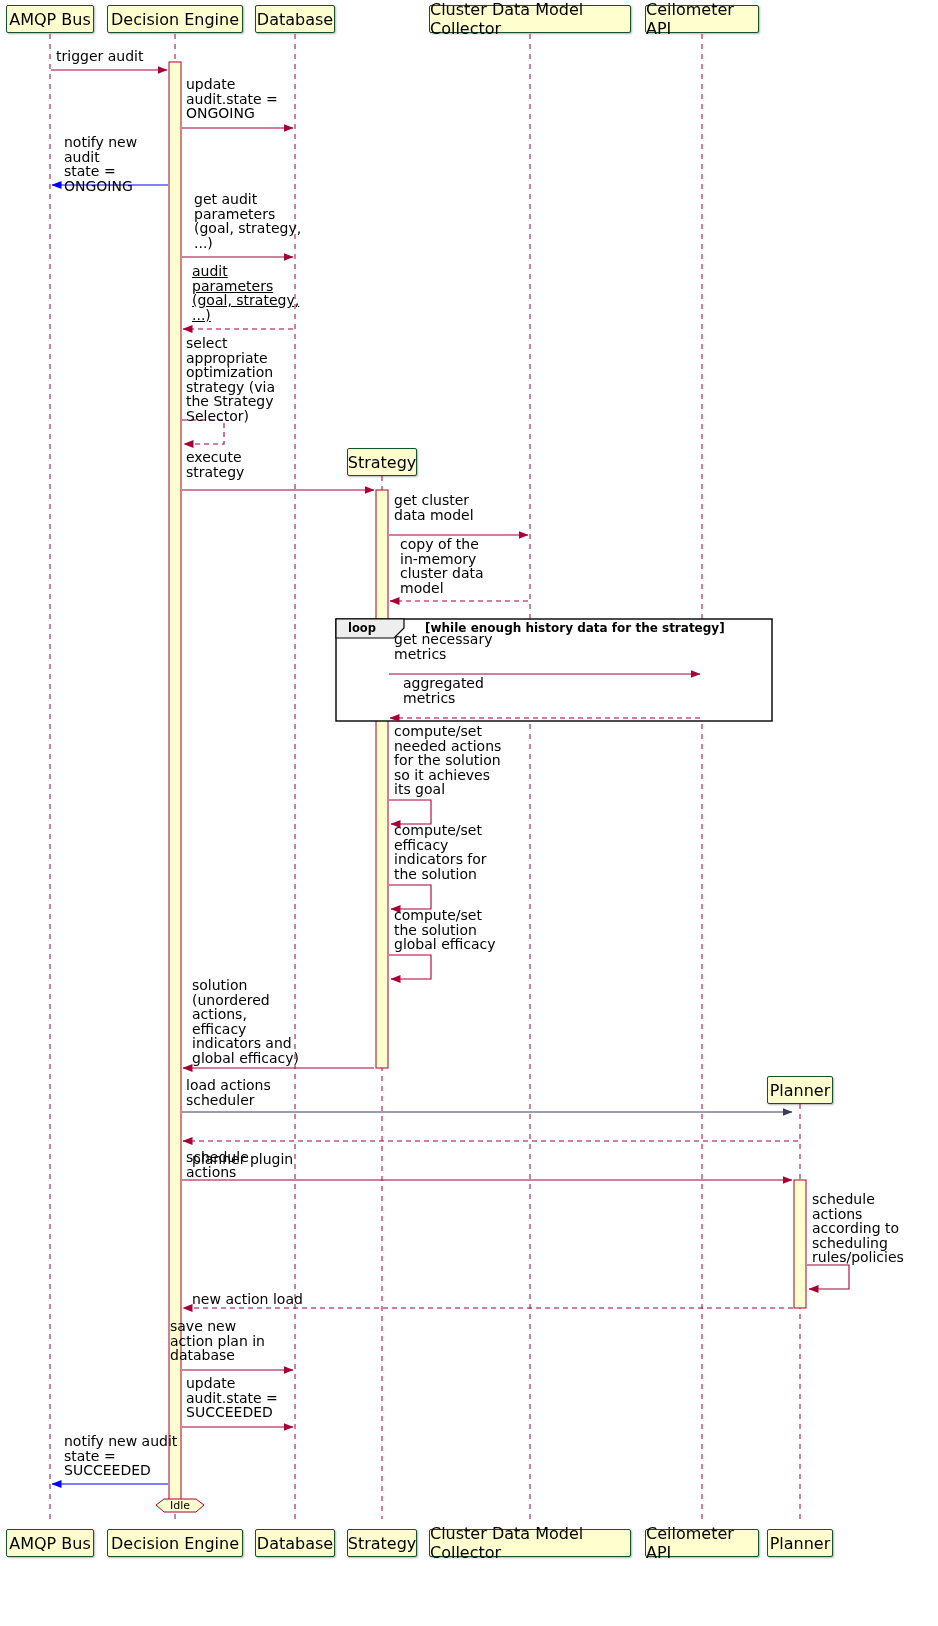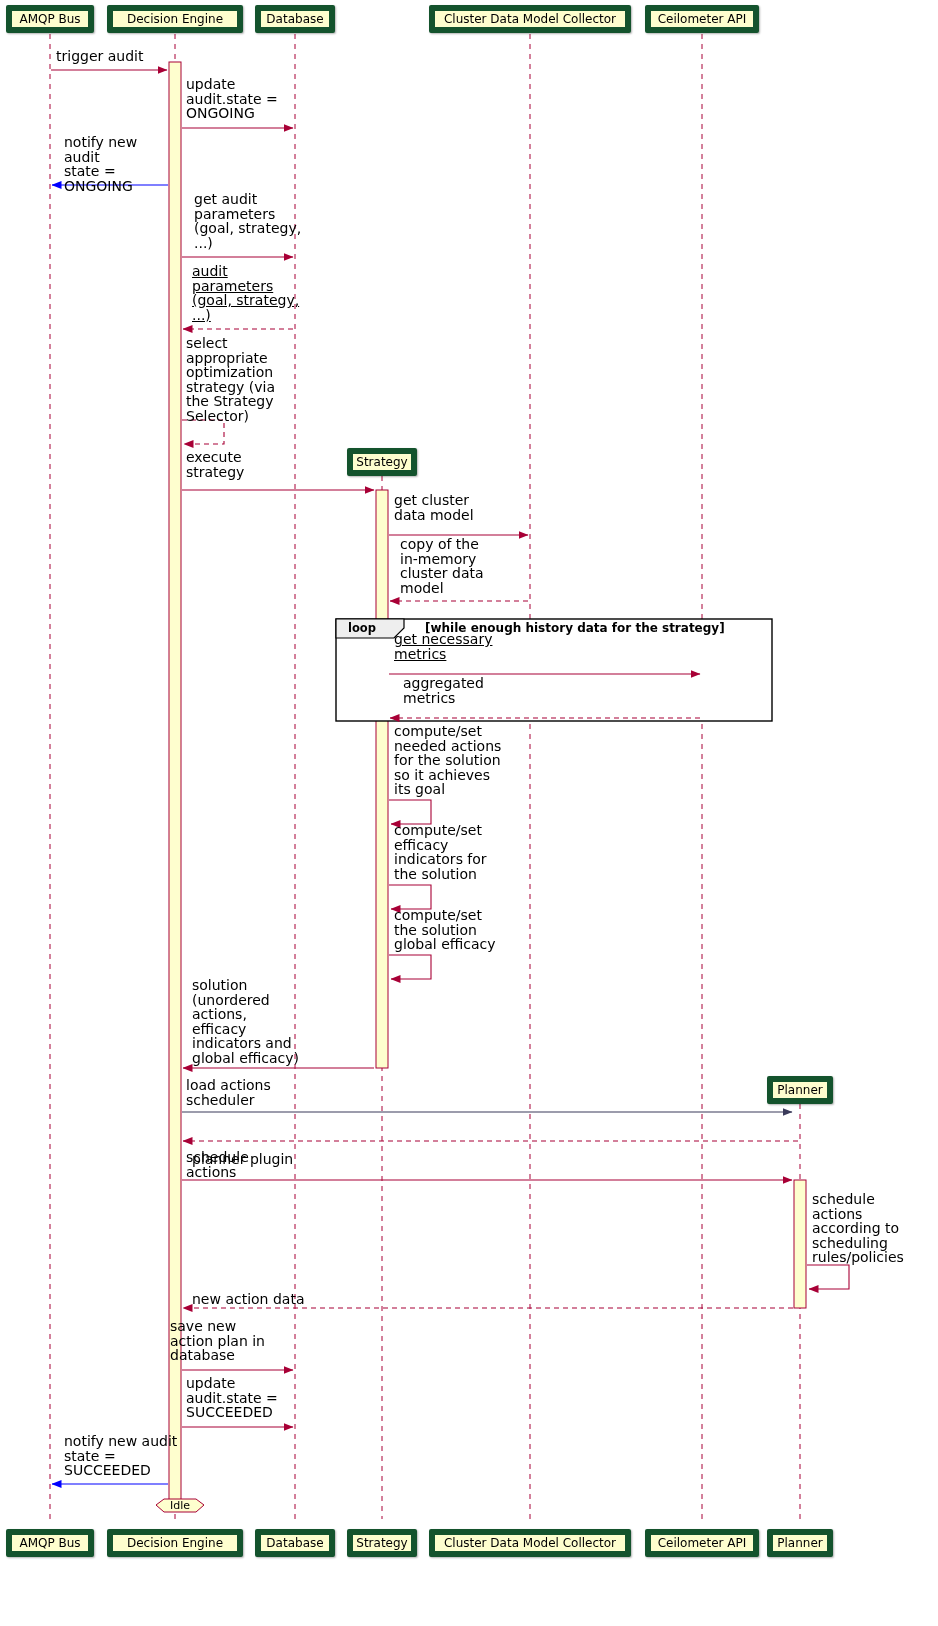--- a/index.html
+++ b/index.html
@@ -1,21 +1,21 @@
 <!DOCTYPE html>
 <html><head>
 <meta charset="utf-8">
 <style>
   html,body{margin:0;padding:0;background:#ffffff;}
   body{width:938px;height:1626px;position:relative;font-family:"DejaVu Sans",sans-serif;}
   #seq{position:absolute;left:0;top:0;width:938px;height:1626px;}
   .lifeline-box{
-    position:absolute;background:#FEFECE;border:6px solid #14532d;
+    position:absolute;background:#FEFECE;border:1px solid #14532d;
     border-radius:2px;box-sizing:border-box;
-    font-size:12px;color:#000;display:flex;align-items:center;justify-content:center;
+    font-size:16px;color:#000;display:flex;align-items:center;justify-content:center;
     box-shadow:1px 1px 2px rgba(0,0,0,0.30);
   }
   .note-idle{
     position:absolute;background:#FEFECE;border:1px solid #A80036;
     font-size:11px;color:#000;display:flex;align-items:center;justify-content:center;
     box-shadow:1px 1px 2px rgba(0,0,0,0.30);
   }
   .msg-label{
     position:absolute;font-size:14px;color:#000;line-height:14.5px;
     white-space:pre-line;
@@ -191,21 +191,21 @@
 the Strategy
 Selector)</span></div>
 <div class="msg-label" style="left:186px;top:450px;width:96px;"><span>execute
 strategy</span></div>
 <div class="msg-label" style="left:394px;top:493px;width:120px;"><span>get cluster
 data model</span></div>
 <div class="msg-label" style="left:400px;top:537px;width:116px;"><span>copy of the
 in-memory
 cluster data
 model</span></div>
-<div class="msg-label" style="left:394px;top:632px;width:130px;text-decoration:underline;"><span>get necessary
+<div class="msg-label" style="left:394px;top:632px;width:130px;"><span>get necessary
 metrics</span></div>
 <div class="msg-label" style="left:403px;top:676px;width:120px;"><span>aggregated
 metrics</span></div>
 <div class="msg-label" style="left:394px;top:724px;width:116px;"><span>compute/set
 needed actions
 for the solution
 so it achieves
 its goal</span></div>
 <div class="msg-label" style="left:394px;top:823px;width:116px;"><span>compute/set
 efficacy
@@ -223,21 +223,21 @@
 <div class="msg-label" style="left:186px;top:1078px;width:120px;"><span>load actions
 scheduler</span></div>
 <div class="msg-label" style="left:192px;top:1120px;width:130px;margin-top:32px;"><span>planner plugin</span></div>
 <div class="msg-label" style="left:186px;top:1150px;width:110px;"><span>schedule
 actions</span></div>
 <div class="msg-label" style="left:812px;top:1192px;width:124px;"><span>schedule
 actions
 according to
 scheduling
 rules/policies</span></div>
-<div class="msg-label" style="left:192px;top:1292px;width:130px;"><span>new action data</span></div>
+<div class="msg-label" style="left:192px;top:1292px;width:130px;"><span>new action load</span></div>
 <div class="msg-label" style="left:170px;top:1319px;width:112px;"><span>save new
 action plan in
 database</span></div>
 <div class="msg-label" style="left:186px;top:1376px;width:112px;"><span>update
 audit.state =
 SUCCEEDED</span></div>
 <div class="msg-label" style="left:64px;top:1434px;width:116px;"><span>notify new audit
 state =
 SUCCEEDED</span></div>
 

